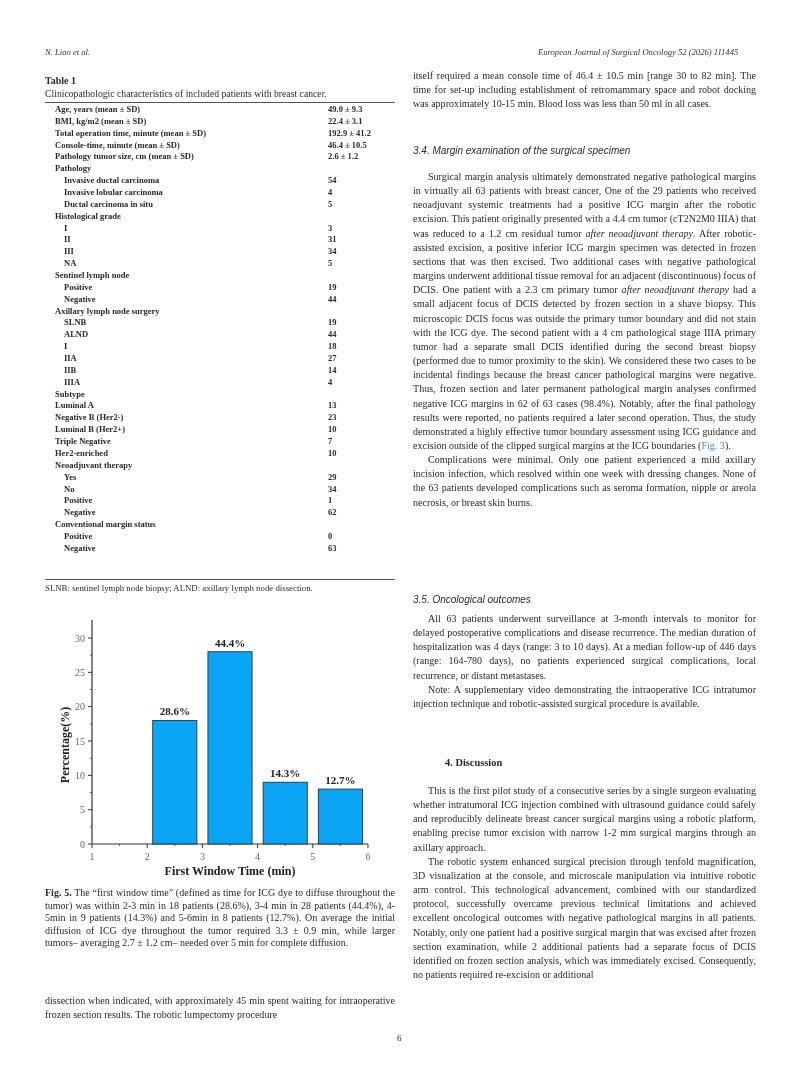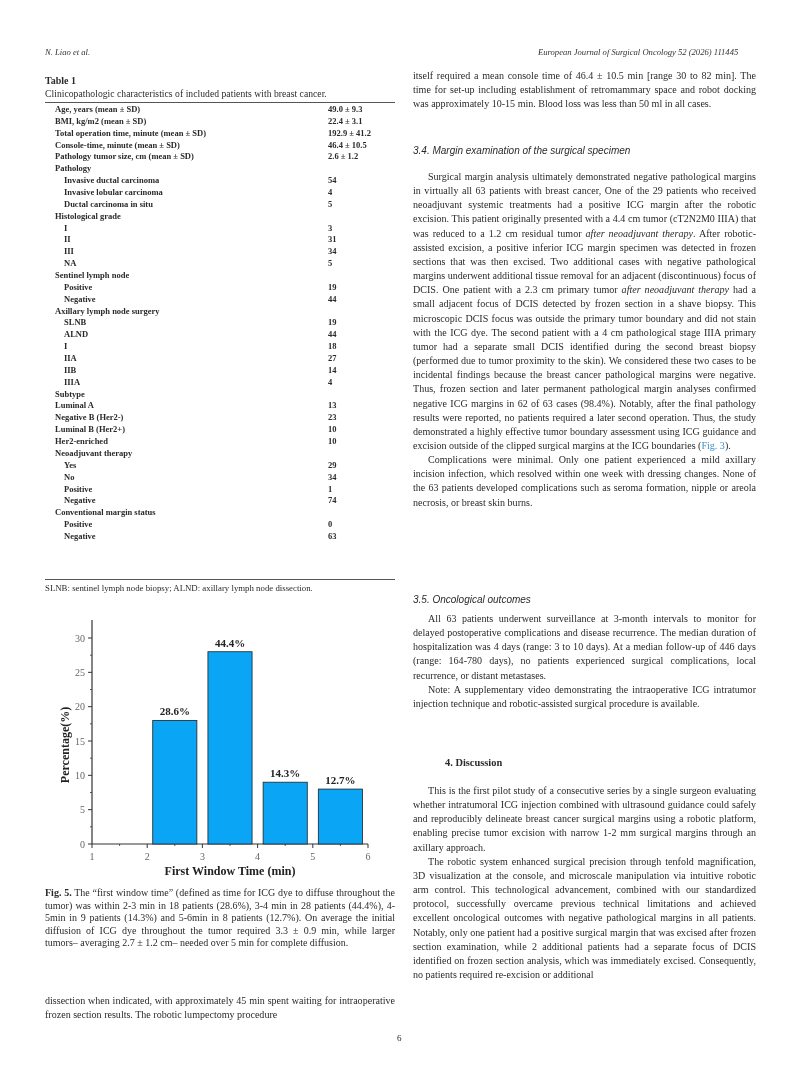--- a/index.html
+++ b/index.html
@@ -144,20 +144,24 @@
     </div>
     <div class="row">
       <span class="lbl">Negative B (Her2-)</span>
       <span class="val">23</span>
     </div>
     <div class="row">
       <span class="lbl">Luminal B (Her2+)</span>
       <span class="val">10</span>
     </div>
     <div class="row">
+      <span class="lbl">Triple Negative</span>
+      <span class="val">7</span>
+    </div>
+    <div class="row">
       <span class="lbl">Her2-enriched</span>
       <span class="val">10</span>
     </div>
     <div class="row">
       <span class="lbl">Neoadjuvant therapy</span>
       <span class="val"></span>
     </div>
     <div class="row">
       <span class="lbl sub">Yes</span>
       <span class="val">29</span>
@@ -165,21 +169,21 @@
     <div class="row">
       <span class="lbl sub">No</span>
       <span class="val">34</span>
     </div>
     <div class="row">
       <span class="lbl sub">Positive</span>
       <span class="val">1</span>
     </div>
     <div class="row">
       <span class="lbl sub">Negative</span>
-      <span class="val">74</span>
+      <span class="val">62</span>
     </div>
     <div class="row">
       <span class="lbl">Conventional margin status</span>
       <span class="val"></span>
     </div>
     <div class="row">
       <span class="lbl sub">Positive</span>
       <span class="val">0</span>
     </div>
     <div class="row">

